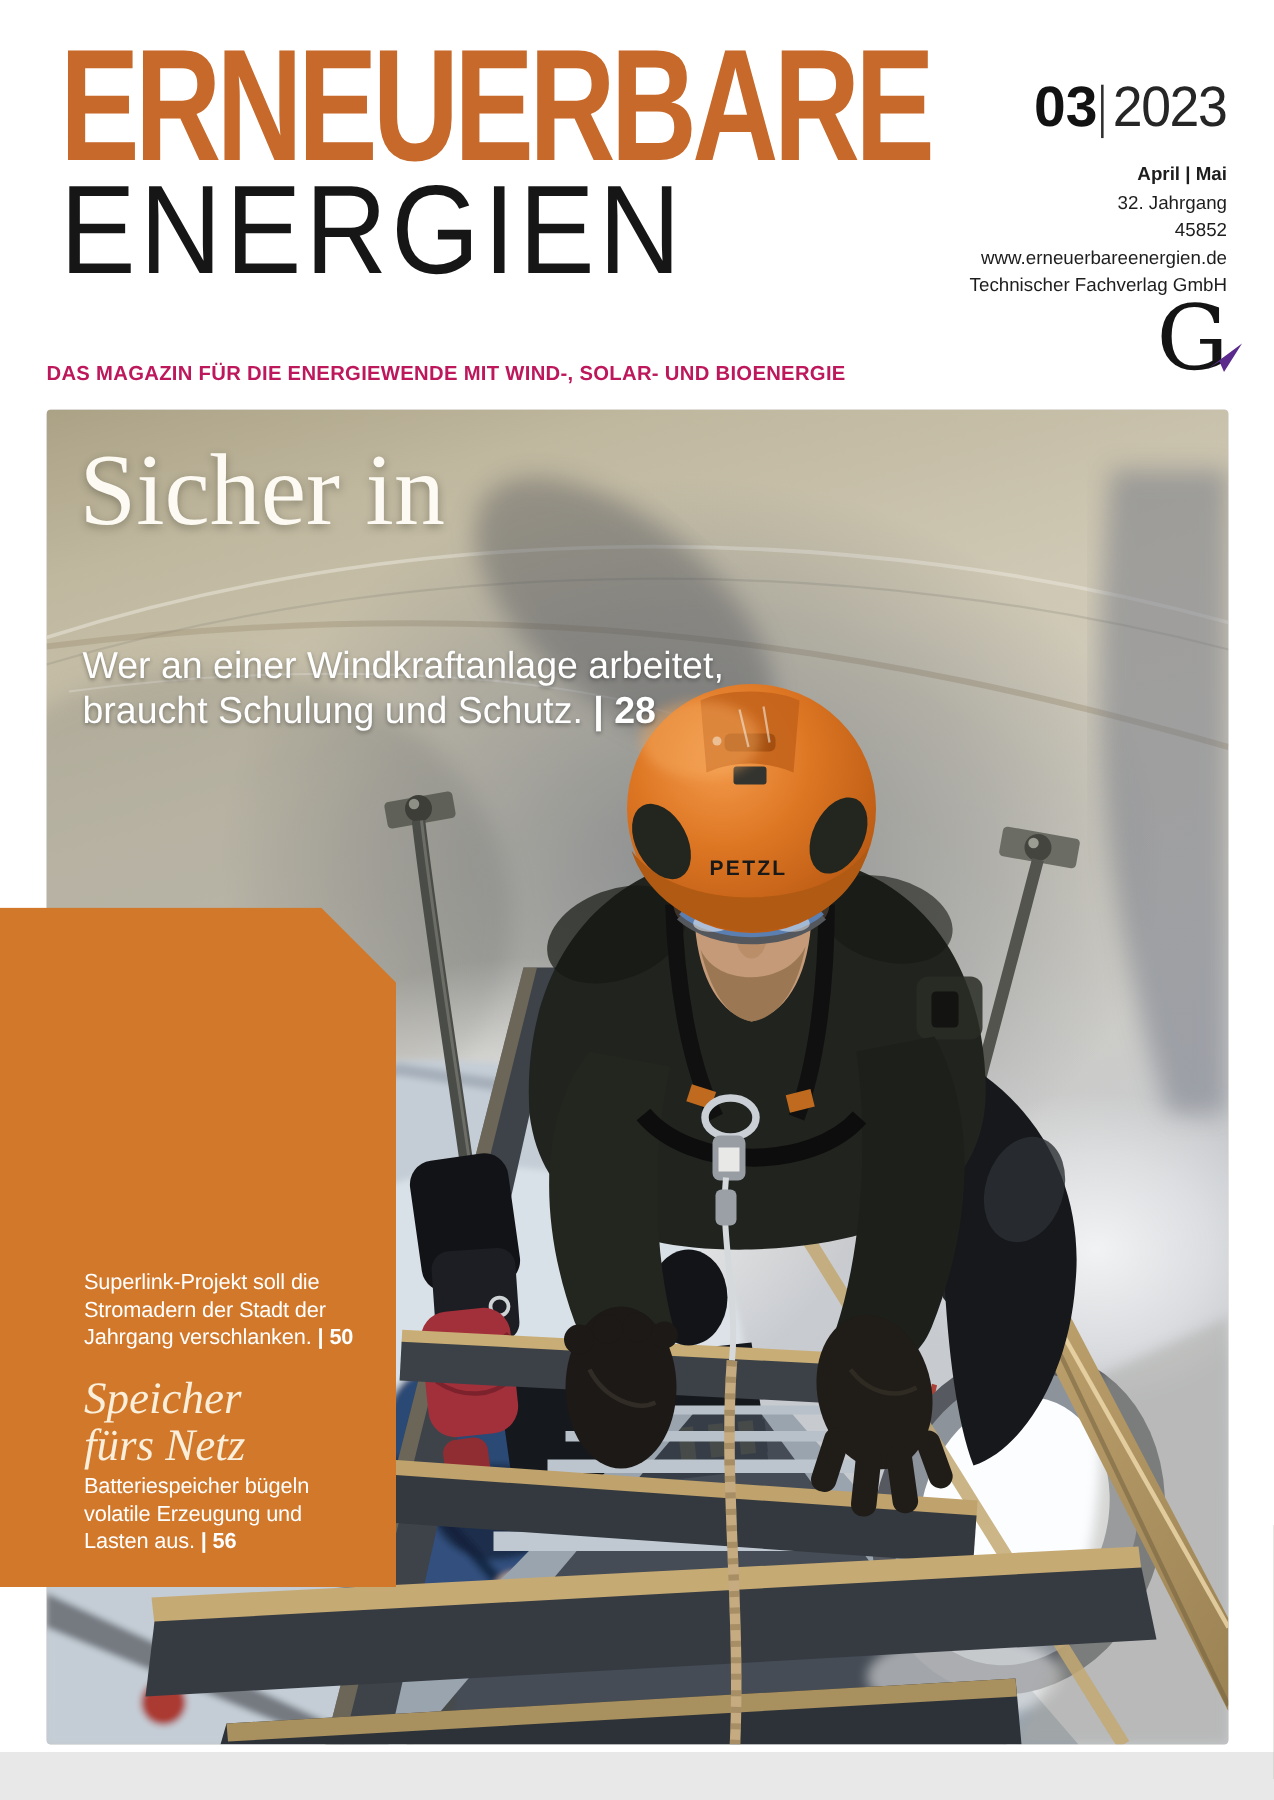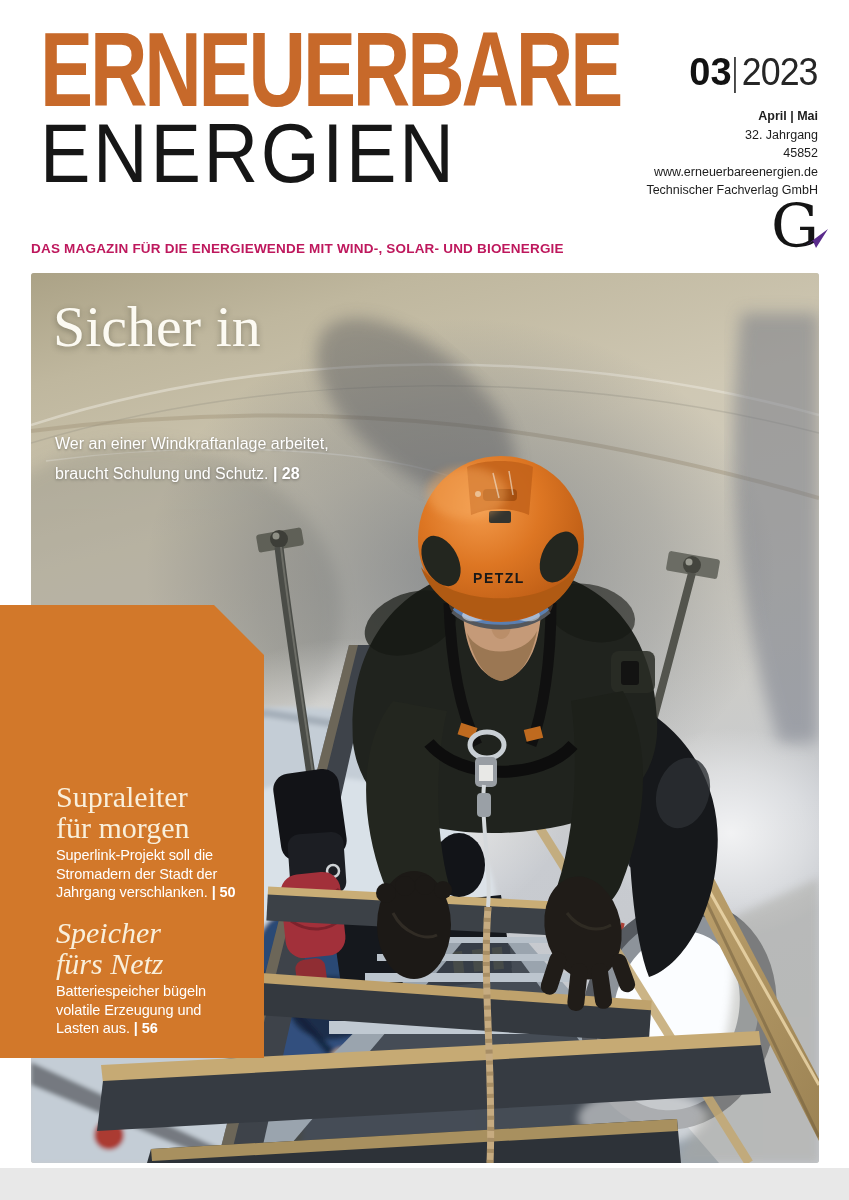--- a/index.html
+++ b/index.html
@@ -47,26 +47,26 @@
     font-size:13.5px;font-weight:bold;letter-spacing:0.2px;color:#be185d;white-space:nowrap;
   }
   
   .photo{
     position:absolute;left:31px;top:273px;width:788px;height:890px;
     border-radius:3px;overflow:hidden;background:#c8c8c2;
   }
   .headline{
     position:absolute;left:22px;top:22px;
     font-family:"Liberation Serif","DejaVu Serif",serif;
-    font-size:58px;line-height:63px;color:#fcfaf2;
+    font-size:68px;line-height:63px;color:#fcfaf2;
     text-shadow:0 2px 6px rgba(40,40,28,.35);white-space:nowrap;
   }
   .subhead{
     position:absolute;left:24px;top:156px;
-    font-size:16px;line-height:30px;color:#ffffff;
+    font-size:25px;line-height:30px;color:#ffffff;
     text-shadow:0 1px 3px rgba(0,0,0,.35);white-space:nowrap;
   }
   .subhead b{font-weight:bold;}
   .t-line{display:block;}
   
   .panel{
     position:absolute;left:0;top:605px;width:264px;height:453px;
     background:var(--orange-panel);
     -webkit-clip-path:polygon(0 0,214px 0,100% 50px,100% 100%,0 100%);
     clip-path:polygon(0 0,214px 0,100% 50px,100% 100%,0 100%);
@@ -360,24 +360,20 @@
     <div class="headline">
       <span class="t-line">Sicher in</span>
     </div>
     <div class="subhead">
       <span class="t-line">Wer an einer Windkraftanlage arbeitet,</span>
       <span class="t-line"><span>braucht Schulung und Schutz.</span> <b>| 28</b></span>
     </div>
   </main>
 
   <aside class="panel">
-    <div class="t-title tt1">
-      <span class="t-line">Supraleiter</span>
-      <span class="t-line">für morgen</span>
-    </div>
     <div class="t-body tb1">
       <span class="t-line">Superlink-Projekt soll die</span>
       <span class="t-line">Stromadern der Stadt der</span>
       <span class="t-line"><span>Jahrgang verschlanken.</span> <b>| 50</b></span>
     </div>
     <div class="t-title tt2">
       <span class="t-line">Speicher</span>
       <span class="t-line">fürs Netz</span>
     </div>
     <div class="t-body tb2">

